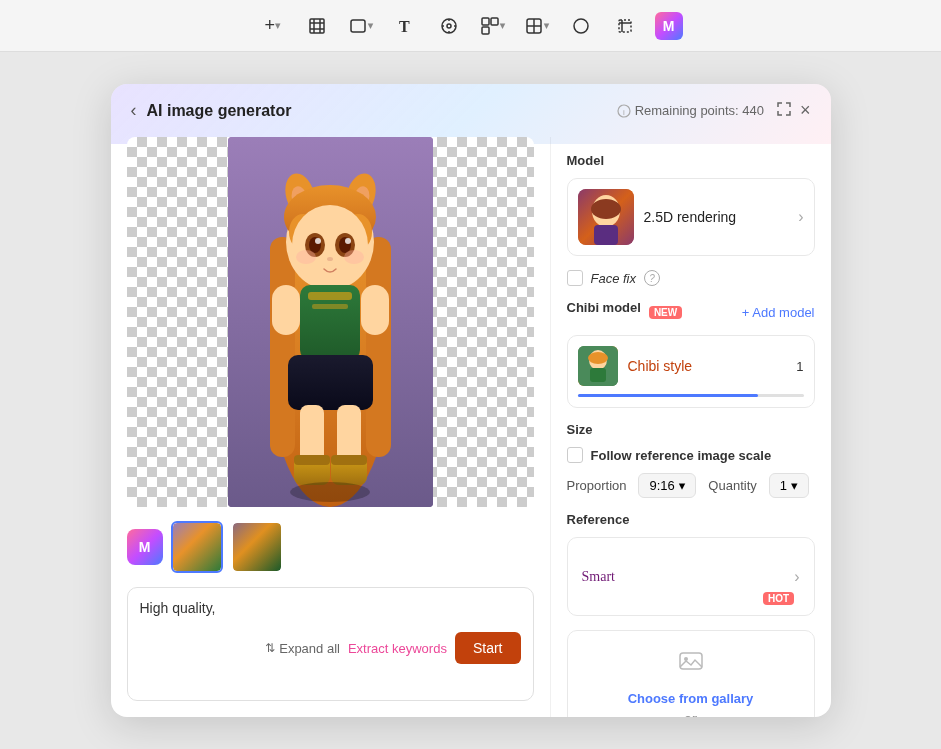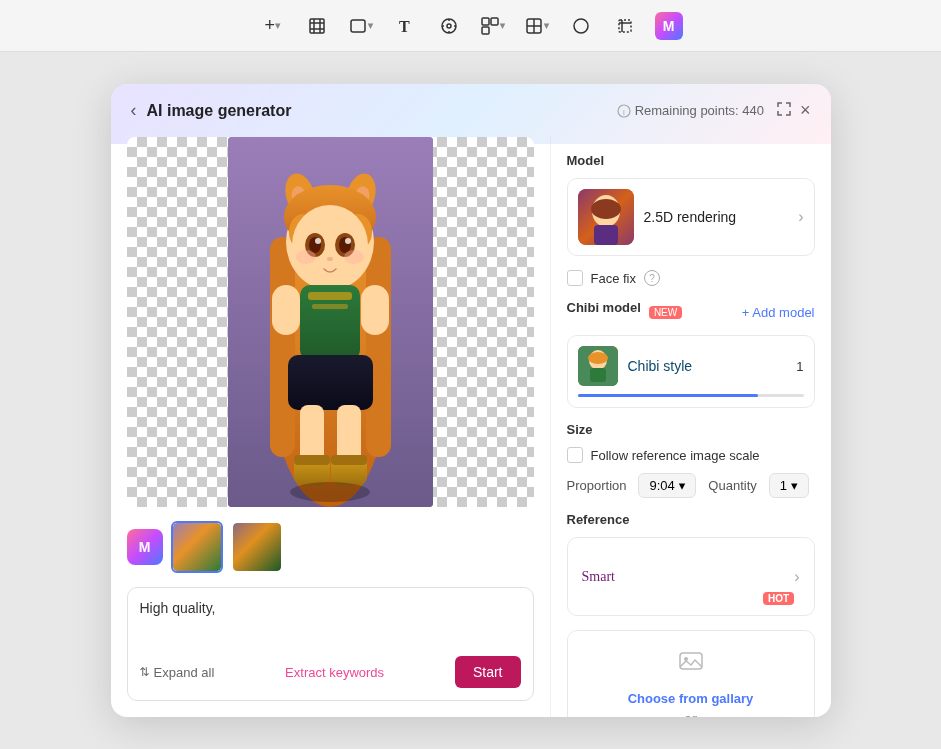--- a/index.html
+++ b/index.html
@@ -198,21 +198,21 @@
       border-radius: 4px;
     }
 
     .prompt-box {
       margin-top: 10px;
       border: 1px solid #e0e0e0;
       border-radius: 10px;
       padding: 12px;
       flex: 1;
       display: flex;
-      flex-direction: column;
+      flex-direction: row;
       min-height: 100px;
     }
     .prompt-text {
       font-size: 14px;
       color: #333;
       flex: 1;
     }
     .prompt-actions {
       display: flex;
       align-items: center;
@@ -232,21 +232,21 @@
     }
     .btn-extract {
       background: none;
       border: none;
       font-size: 13px;
       color: #ec4899;
       cursor: pointer;
       padding: 4px 8px;
     }
     .btn-start {
-      background: #be185d;
+      background: #c2410c;
       color: white;
       border: none;
       border-radius: 6px;
       padding: 8px 18px;
       font-size: 14px;
       font-weight: 500;
       cursor: pointer;
     }
 
     
@@ -290,20 +290,21 @@
     .model-arrow {
       color: #aaa;
       font-size: 16px;
     }
 
     .face-fix-row {
       display: flex;
       align-items: center;
       gap: 8px;
       margin-bottom: 14px;
+      font-style: italic;
     }
     .checkbox {
       width: 16px;
       height: 16px;
       border: 1.5px solid #ccc;
       border-radius: 3px;
       cursor: pointer;
       display: flex;
       align-items: center;
       justify-content: center;
@@ -328,21 +329,21 @@
     .style-model-header {
       display: flex;
       align-items: center;
       gap: 8px;
       margin-bottom: 10px;
     }
     .badge-new {
       background: #ff6b6b;
       color: white;
       font-size: 10px;
-      font-weight: normal;
+      font-weight: bold;
       padding: 1px 5px;
       border-radius: 4px;
     }
     .add-model-btn {
       margin-left: auto;
       font-size: 13px;
       color: #4d79ff;
       cursor: pointer;
       background: none;
       border: none;
@@ -363,21 +364,21 @@
     .style-thumb {
       width: 40px;
       height: 40px;
       border-radius: 6px;
       background: linear-gradient(135deg, #4a8a5a, #e8922a 50%, #2d6a3a);
       flex-shrink: 0;
     }
     .style-name {
       flex: 1;
       font-size: 14px;
-      color: #0c4a6e;
+      color: #c2410c;
     }
     .style-value {
       font-size: 13px;
       color: #333;
     }
     .slider-track {
       width: 100%;
       height: 3px;
       background: #e0e0e0;
       border-radius: 2px;
@@ -388,20 +389,21 @@
       background: #4d79ff;
       border-radius: 2px;
     }
 
     .size-section { margin-bottom: 14px; }
     .follow-ref-row {
       display: flex;
       align-items: center;
       gap: 8px;
       margin-bottom: 10px;
+      font-weight: bold;
     }
     .proportion-row {
       display: flex;
       align-items: center;
       gap: 12px;
       margin-bottom: 10px;
     }
     .prop-label {
       font-size: 13px;
       color: #555;
@@ -765,21 +767,21 @@
 
         <div class="size-section">
           <div class="section-label">Size</div>
           <div class="follow-ref-row">
             <div class="checkbox"></div>
             <span class="face-fix-label">Follow reference image scale</span>
           </div>
           <div class="proportion-row">
             <span class="prop-label">Proportion</span>
             <div class="dropdown-btn">
-              <span>9:04</span>
+              <span>9:16</span>
               <span>▾</span>
             </div>
             <span class="prop-label">Quantity</span>
             <div class="dropdown-btn">
               <span>1</span>
               <span>▾</span>
             </div>
           </div>
         </div>
 

